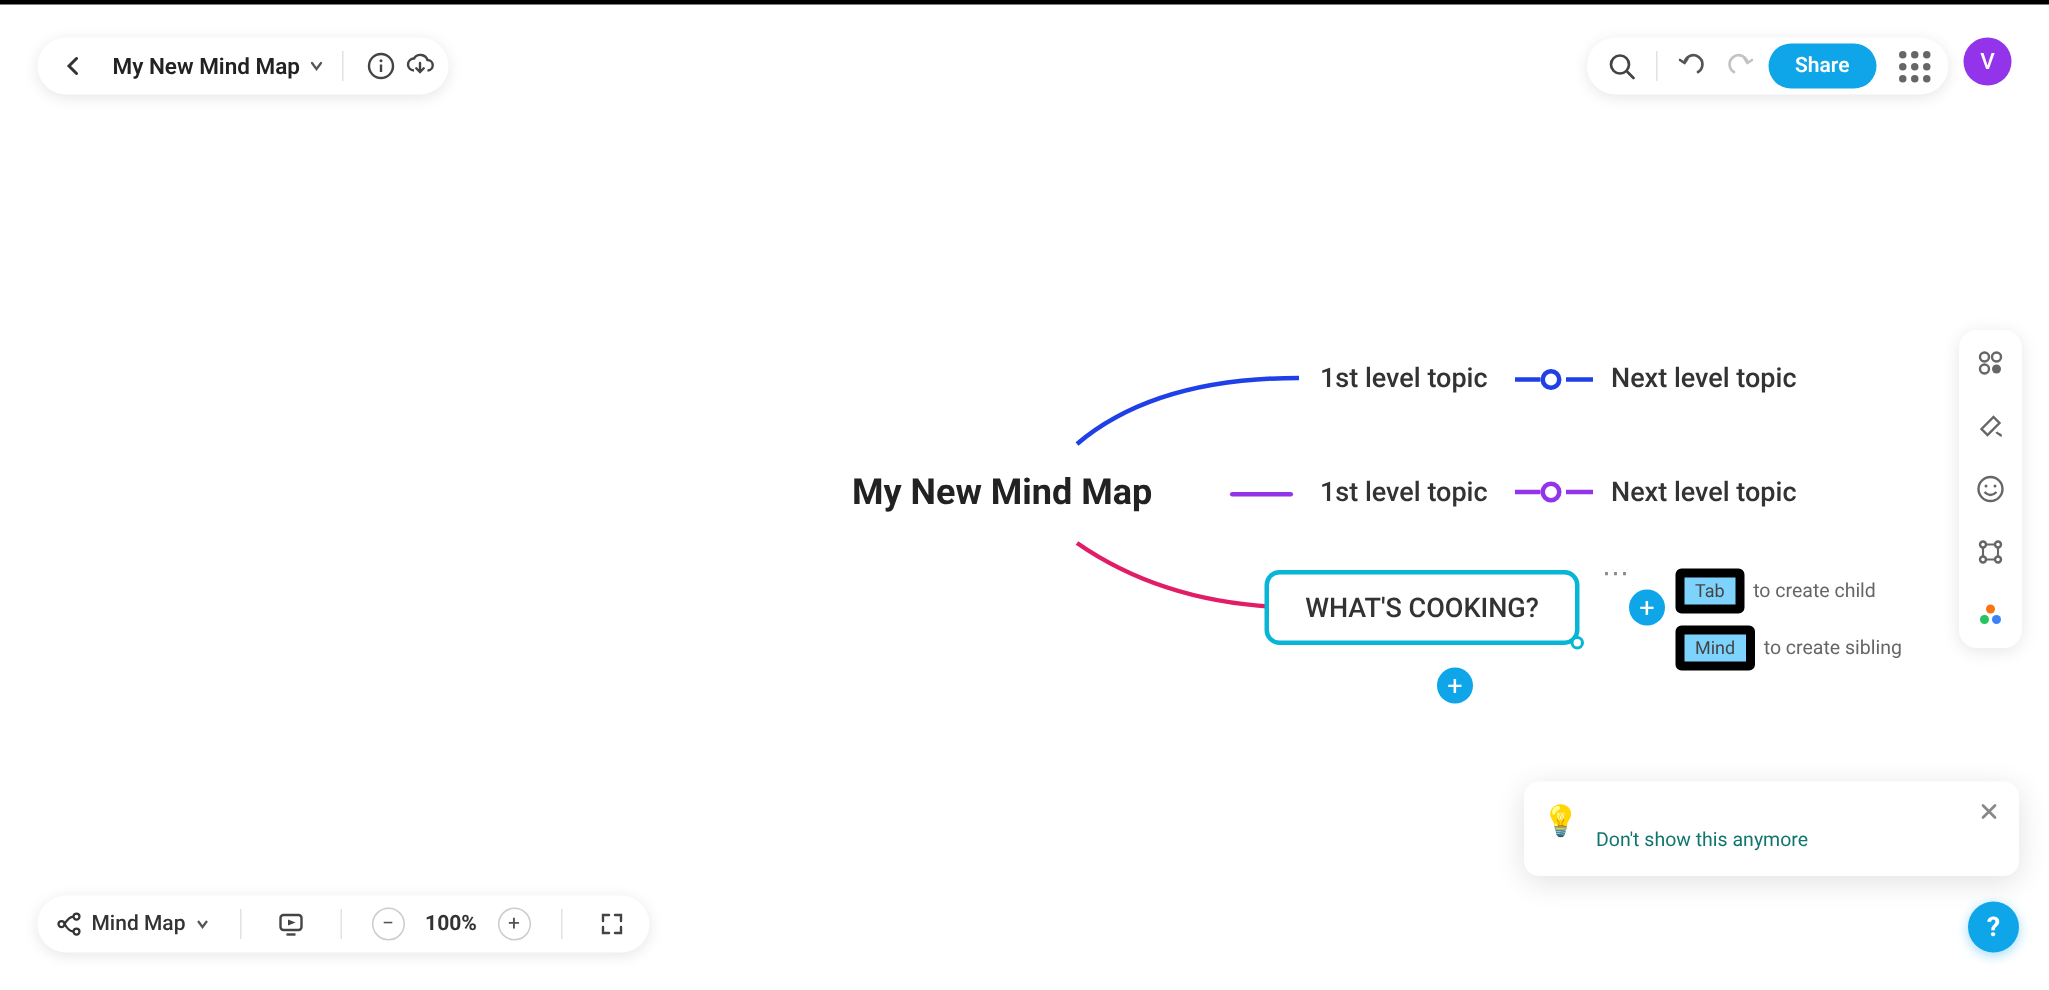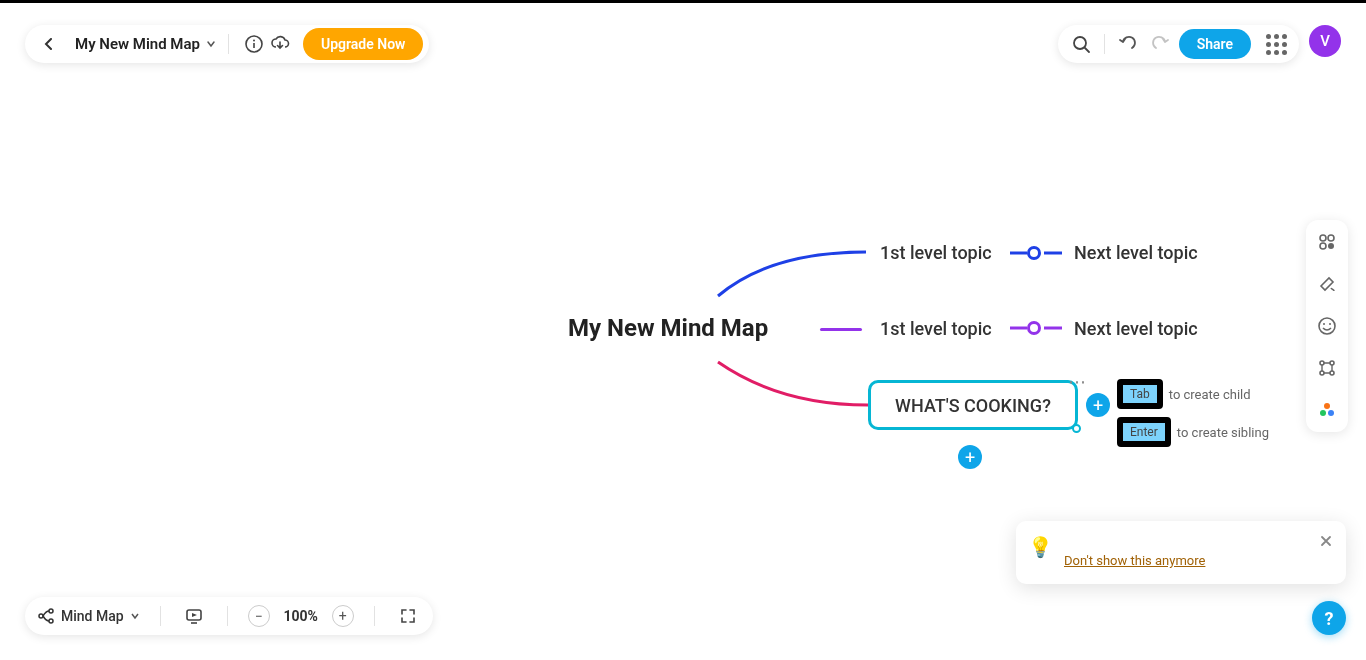--- a/index.html
+++ b/index.html
@@ -38,21 +38,21 @@
   .avatar { width:32px; height:32px; border-radius:50%; background:#9333ea; color:#fff; display:flex; align-items:center; justify-content:center; font-weight:500; font-size:15px; cursor:pointer; }
 
   
   .canvas { position:absolute; inset:0; }
   .node-root { position:absolute; left:568px; top:314px; font-size:24px; font-weight:700; color:#222; }
   .node-l1a { position:absolute; left:880px; top:242px; font-size:18px; font-weight:500; color:#333; }
   .node-l1b { position:absolute; left:880px; top:318px; font-size:18px; font-weight:500; color:#333; }
   .node-l2a { position:absolute; left:1074px; top:242px; font-size:18px; font-weight:500; color:#333; }
   .node-l2b { position:absolute; left:1074px; top:318px; font-size:18px; font-weight:500; color:#333; }
   .node-selected {
-    position:absolute; left:868px; top:380px; width:210px; height:50px;
+    position:absolute; left:843px; top:380px; width:210px; height:50px;
     border:3px solid #06b6d4; border-radius:10px; background:#fff;
     display:flex; align-items:center; justify-content:center; font-size:18px; font-weight:500; color:#333;
   }
   .node-handle { position:absolute; width:9px; height:9px; border:2px solid #06b6d4; background:#fff; border-radius:50%; }
   .node-menu-dots { position:absolute; left:1068px; top:371px; color:#888; font-size:18px; letter-spacing:1px; cursor:pointer; }
   .add-btn {
     position:absolute; width:24px; height:24px; border-radius:50%; background:#0ea5e9; color:#fff;
     display:flex; align-items:center; justify-content:center; font-size:18px; font-weight:400; cursor:pointer;
   }
   .add-right { left:1086px; top:393px; }
@@ -76,21 +76,21 @@
 
   
   .tip {
     position:absolute; right:20px; bottom:76px; width:330px; background:#fff;
     border-radius:10px; box-shadow:0 4px 20px rgba(0,0,0,0.12); padding:16px 36px 16px 48px;
     font-size:14px; color:#444;
   }
   .tip-icon { position:absolute; left:12px; top:14px; font-size:20px; }
   .tip-close { position:absolute; right:10px; top:10px; width:20px; height:20px; cursor:pointer; color:#888; display:flex;align-items:center;justify-content:center;}
   .tip-key { display:inline-block; border:1px solid #ccc; border-radius:4px; padding:0 6px; font-size:12px; margin:0 2px;}
-  .tip-link { color:#a16207; text-decoration:underline; cursor:pointer; display:inline-block; margin-top:16px; font-size:13px;}
+  .tip-link { color:#0f766e; cursor:pointer; display:inline-block; margin-top:16px; font-size:13px;}
 
   
   .side-panel {
     position:absolute; right:18px; top:220px; width:42px; background:#fff;
     border-radius:12px; box-shadow:0 2px 12px rgba(0,0,0,0.1); padding:10px 0;
     display:flex; flex-direction:column; align-items:center; gap:18px;
   }
   .side-item { width:24px; height:24px; cursor:pointer; display:flex; align-items:center; justify-content:center; color:#666; }
 
   
@@ -135,21 +135,20 @@
         <circle cx="10" cy="6.5" r="1" fill="#444"></circle>
         <rect x="9.2" y="9" width="1.6" height="5" fill="#444"></rect>
       </svg>
   </div>
   <div class="icon-btn">
     <svg width="20" height="20" viewBox="0 0 20 20">
         <path d="M6 13 A4 4 0 0 1 6 5 A5 5 0 0 1 15 6 A3.5 3.5 0 0 1 15 13" stroke="#444" stroke-width="1.6" fill="none"></path>
         <path d="M10 8 v6 M7.5 11.5 L10 14 L12.5 11.5" stroke="#444" stroke-width="1.6" fill="none" stroke-linecap="round"></path>
       </svg>
   </div>
-  <div class="upgrade-btn">Upgrade Now</div>
 </div>
 
 <div class="toolbar-right">
   <div class="toolbar-right-pill">
     <div class="icon-btn">
       <svg width="20" height="20" viewBox="0 0 20 20">
           <circle cx="9" cy="9" r="6" stroke="#444" stroke-width="1.8" fill="none"></circle>
           <line x1="14" y1="14" x2="18" y2="18" stroke="#444" stroke-width="1.8" stroke-linecap="round"></line>
         </svg>
     </div>
@@ -211,21 +210,21 @@
   <div class="node-menu-dots">⋯</div>
   <div class="add-btn add-right">+</div>
   <div class="add-btn add-bottom">+</div>
 
   <div class="hints">
     <div class="row">
       <span class="key">Tab</span>
       <span>to create child</span>
     </div>
     <div class="row">
-      <span class="key">Enter</span>
+      <span class="key">Mind</span>
       <span>to create sibling</span>
     </div>
   </div>
 </div>
 
 <div class="side-panel">
   <div class="side-item">
     <svg width="20" height="20" viewBox="0 0 20 20">
         <circle cx="6" cy="6" r="3" stroke="#666" stroke-width="1.6" fill="none"></circle>
         <circle cx="14" cy="6" r="3" stroke="#666" stroke-width="1.6" fill="none"></circle>

